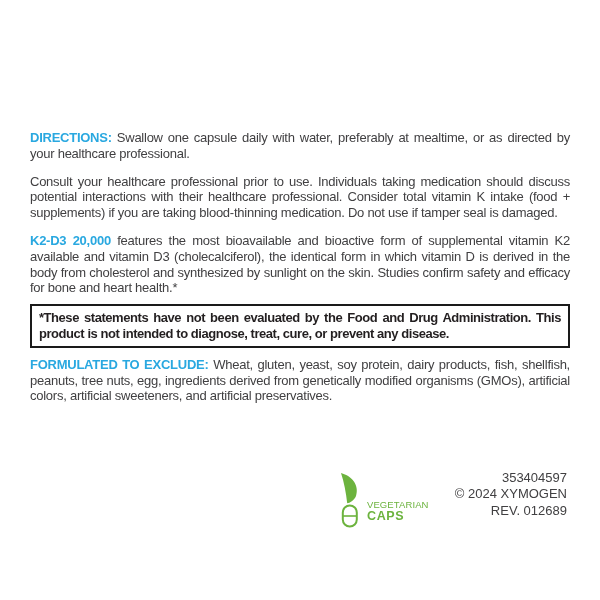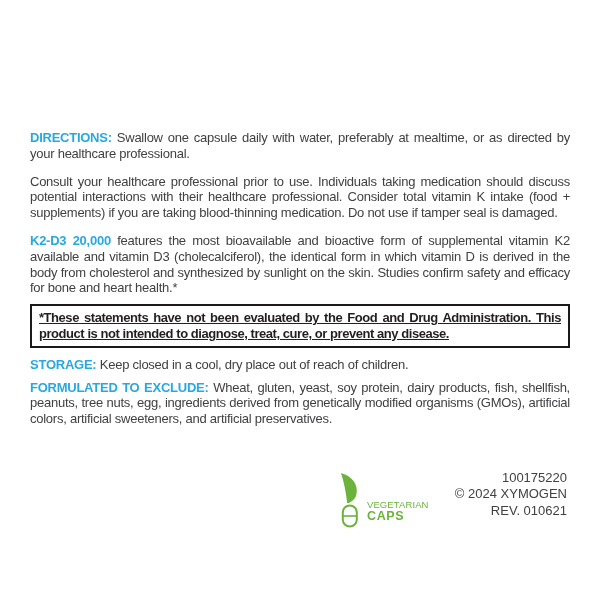--- a/index.html
+++ b/index.html
@@ -35,21 +35,20 @@
     border: 2px solid var(--box-border, #1a1a1a);
     padding: 4px 7px;
     margin: 8px 0 9px 0;
     font-size: 13px;
     line-height: 15.8px;
     font-weight: bold;
     color: var(--box-text, #231f20);
     text-align: justify;
     text-align-last: left;
     letter-spacing: -0.45px;
-    text-decoration: underline;
   }
   .para.tight { margin-bottom: 7px; }
   .para.last { margin-bottom: 0; }
   .footer {
     position: absolute;
     left: 30px;
     top: 468px;
     width: 540px;
     height: 66px;
   }
@@ -104,24 +103,20 @@
 
     <p class="para tight">
       <span class="lead">K2-D3 20,000</span>
       <span>features the most bioavailable and bioactive form of supplemental vitamin K2 available and vitamin D3 (cholecalciferol), the identical form in which vitamin D is derived in the body from cholesterol and synthesized by sunlight on the skin. Studies confirm safety and efficacy for bone and heart health.*</span>
     </p>
 
     <div class="disclaimer-box">
       <span>*These statements have not been evaluated by the Food and Drug Administration. This product is not intended to diagnose, treat, cure, or prevent any disease.</span>
     </div>
 
-    <p class="para tight">
-      <span class="lead">STORAGE:</span>
-      <span>Keep closed in a cool, dry place out of reach of children.</span>
-    </p>
 
     <p class="para last">
       <span class="lead">FORMULATED TO EXCLUDE:</span>
       <span>Wheat, gluten, yeast, soy protein, dairy products, fish, shellfish, peanuts, tree nuts, egg, ingredients derived from genetically modified organisms (GMOs), artificial colors, artificial sweeteners, and artificial preservatives.</span>
     </p>
 
   </div>
 
   <div class="footer">
 
@@ -133,19 +128,19 @@
           <line x1="5.8" y1="45" x2="19.8" y2="45" stroke="#6cb33e" stroke-width="1.6"></line>
         </svg>
       </span>
       <span class="veg-text">
         <div class="veg-line1">VEGETARIAN</div>
         <div class="veg-line2">CAPS</div>
       </span>
     </div>
 
     <div class="footer-codes">
-      <div>100175220</div>
+      <div>353404597</div>
       <div>© 2024 XYMOGEN</div>
-      <div>REV. 010621</div>
+      <div>REV. 012689</div>
     </div>
 
   </div>
 </div>
 
 </body></html>

